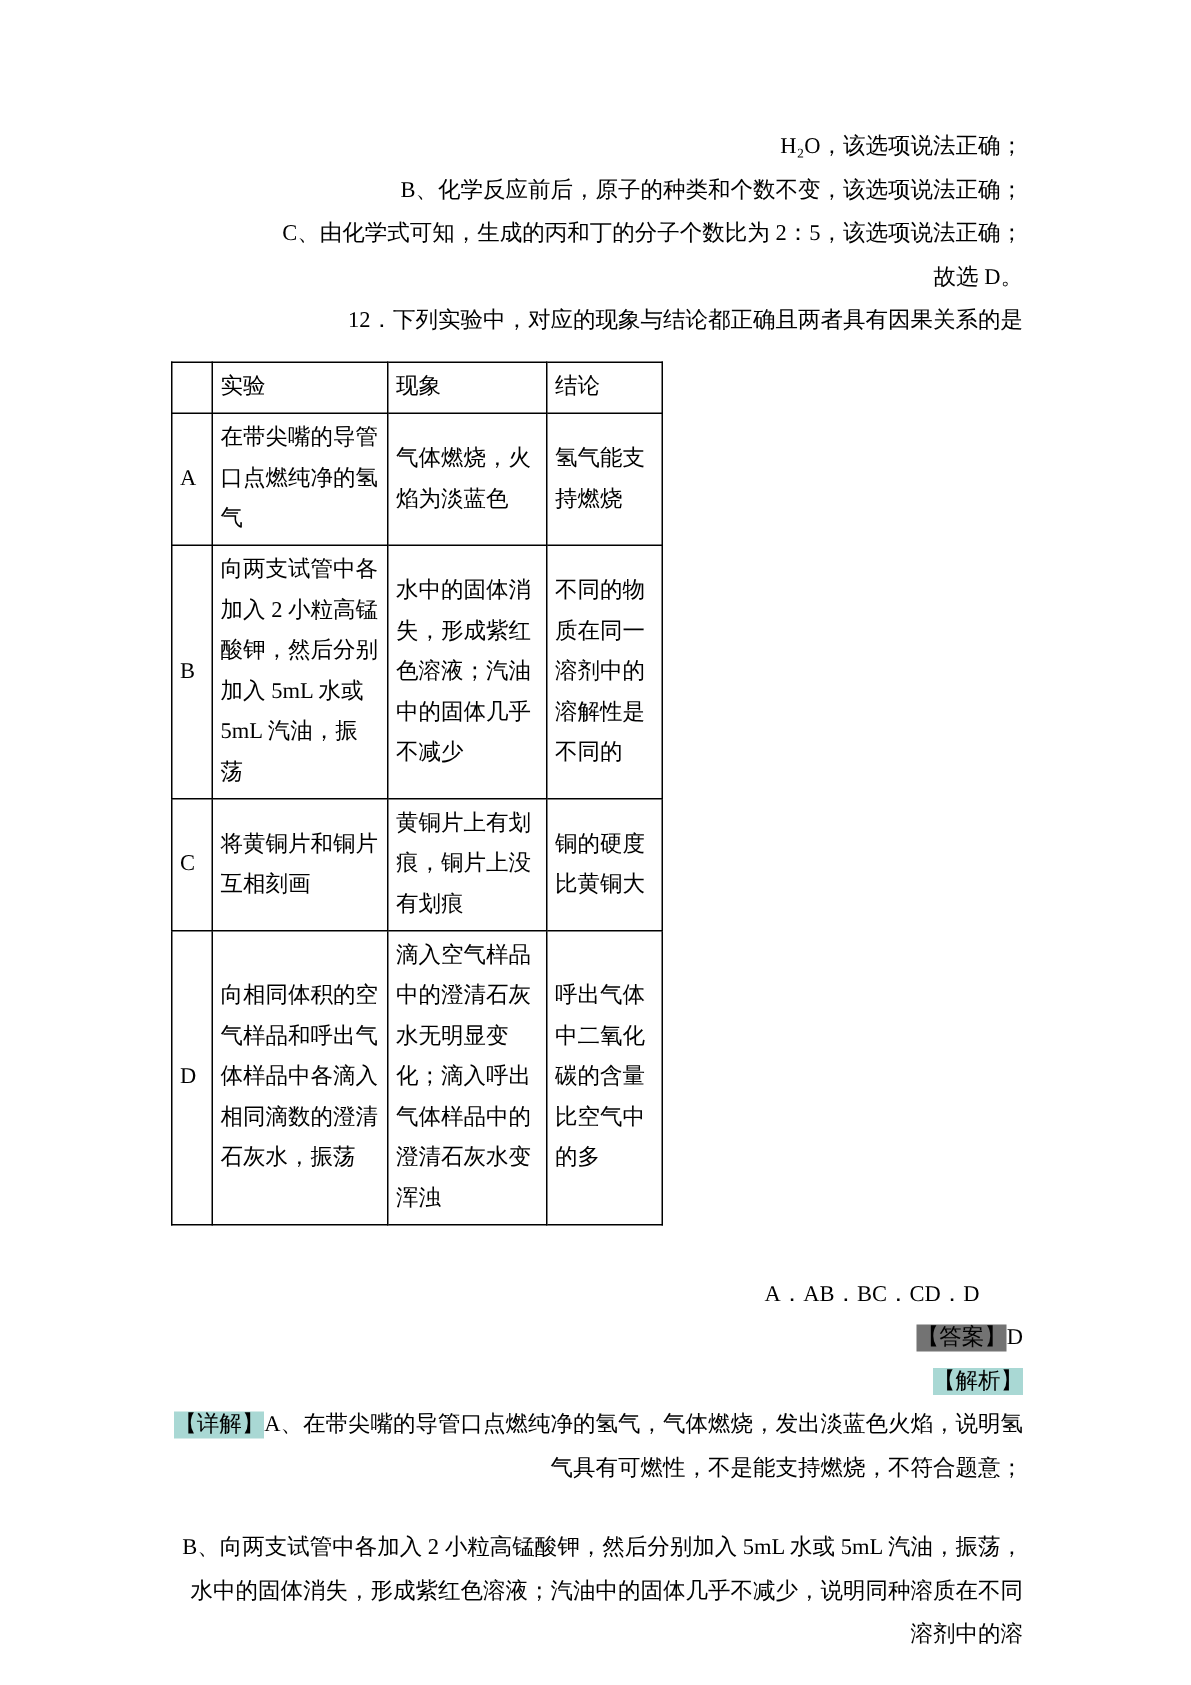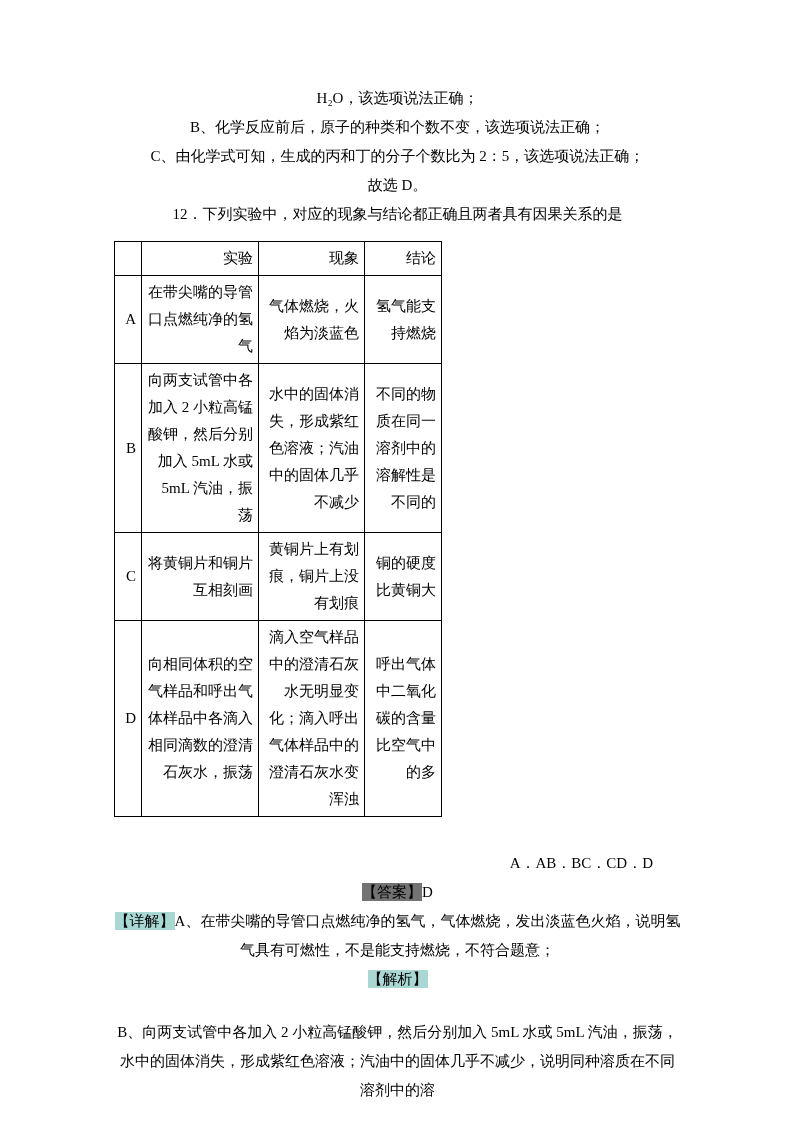--- a/index.html
+++ b/index.html
@@ -12,34 +12,34 @@
     overflow: hidden;
   }
   .page {
     width: 794px; height: 1123px;
     padding: 84px 112px 0 113px;
     overflow: hidden;
   }
   .para {
     font-size: 15px;
     line-height: 29px;
-    text-align: center;
+    text-align: right;
     word-break: break-all;
   }
   .exp-table {
     border-collapse: collapse;
     table-layout: fixed;
     margin: 12px 0 0 1px;
   }
   .exp-table th, .exp-table td {
     border: 1px solid #000000;
     font-weight: normal;
     font-size: 15px;
     line-height: 27px;
-    text-align: right;
+    text-align: left;
     vertical-align: middle;
     padding: 3px 5px;
     word-break: break-all;
   }
   col.c0 { width: 27px; }
   col.c1 { width: 117px; }
   col.c2 { width: 106px; }
   col.c3 { width: 77px; }
   .options-row {
     display: flex;
@@ -107,19 +107,19 @@
 
   <div class="options-row">
     <span class="option">A．A</span>
     <span class="option">B．B</span>
     <span class="option">C．C</span>
     <span class="option">D．D</span>
   </div>
 
   <p class="para"><span class="hl" style="background-color: #737373;">【答案】</span><span>D</span></p>
 
+  <p class="para"><span class="hl" style="background-color: rgb(169, 216, 212);">【解析】</span></p>
+
   <p class="para"><span class="hl" style="background-color: rgb(169, 216, 212);">【详解】</span><span>A、在带尖嘴的导管口点燃纯净的氢气，气体燃烧，发出淡蓝色火焰，说明氢气具有可燃性，不是能支持燃烧，不符合题意；</span></p>
-
-  <p class="para"><span class="hl" style="background-color: rgb(169, 216, 212);">【解析】</span></p>
 
   <p class="para para-gap"><span>B、向两支试管中各加入 2 小粒高锰酸钾，然后分别加入 5mL 水或 5mL 汽油，振荡，水中的固体消失，形成紫红色溶液；汽油中的固体几乎不减少，说明同种溶质在不同溶剂中的溶</span></p>
 
 </div>
 
 </body></html>

